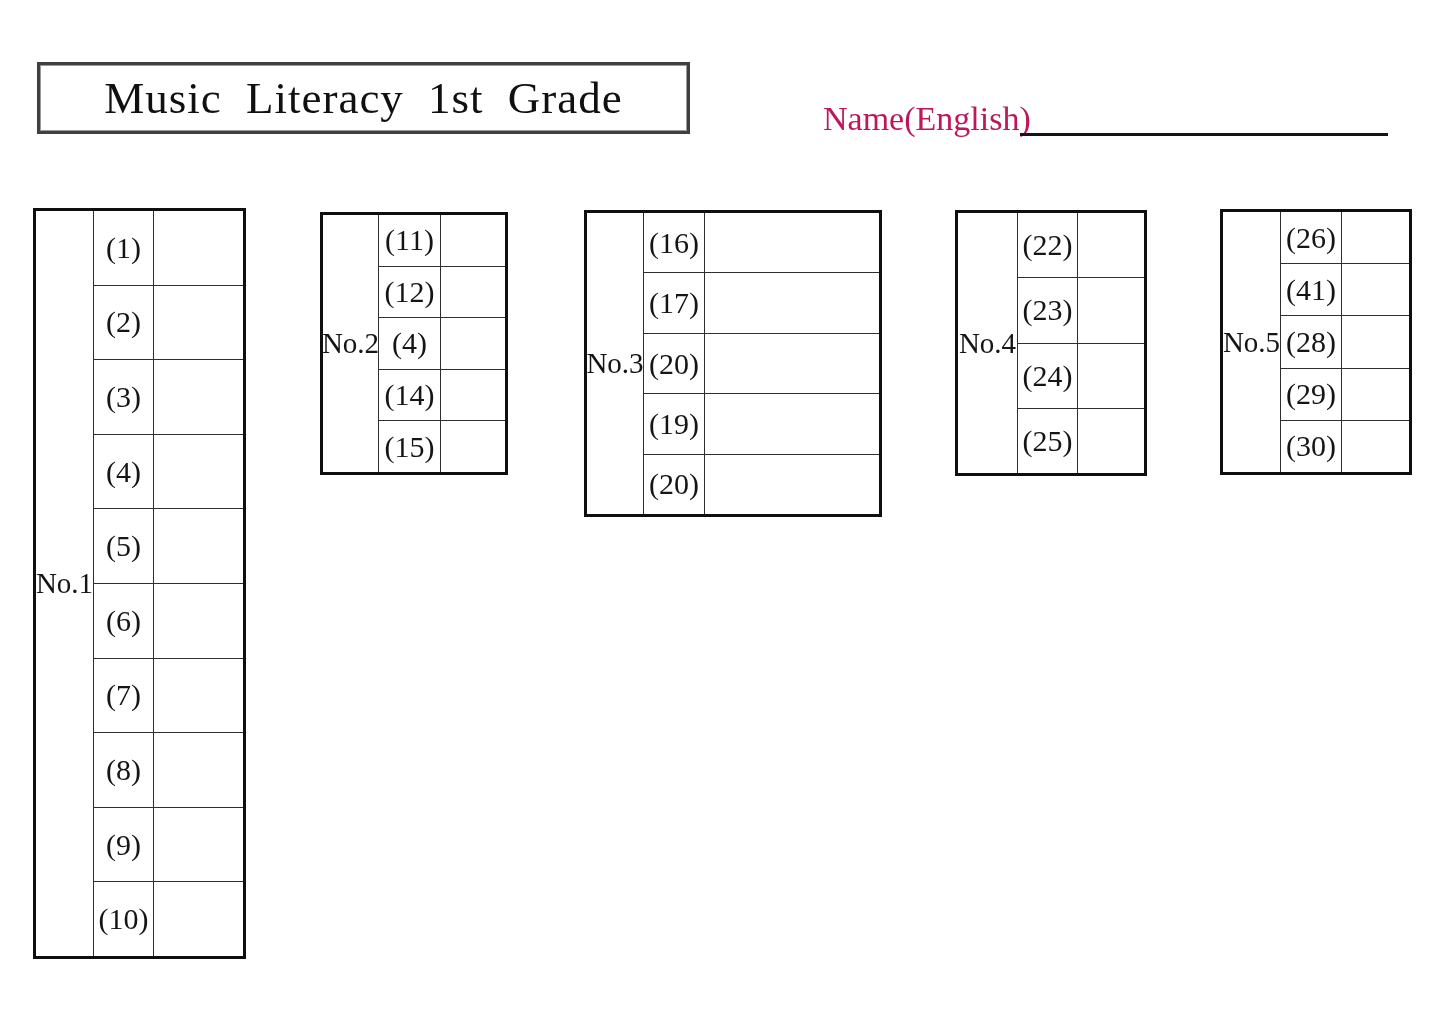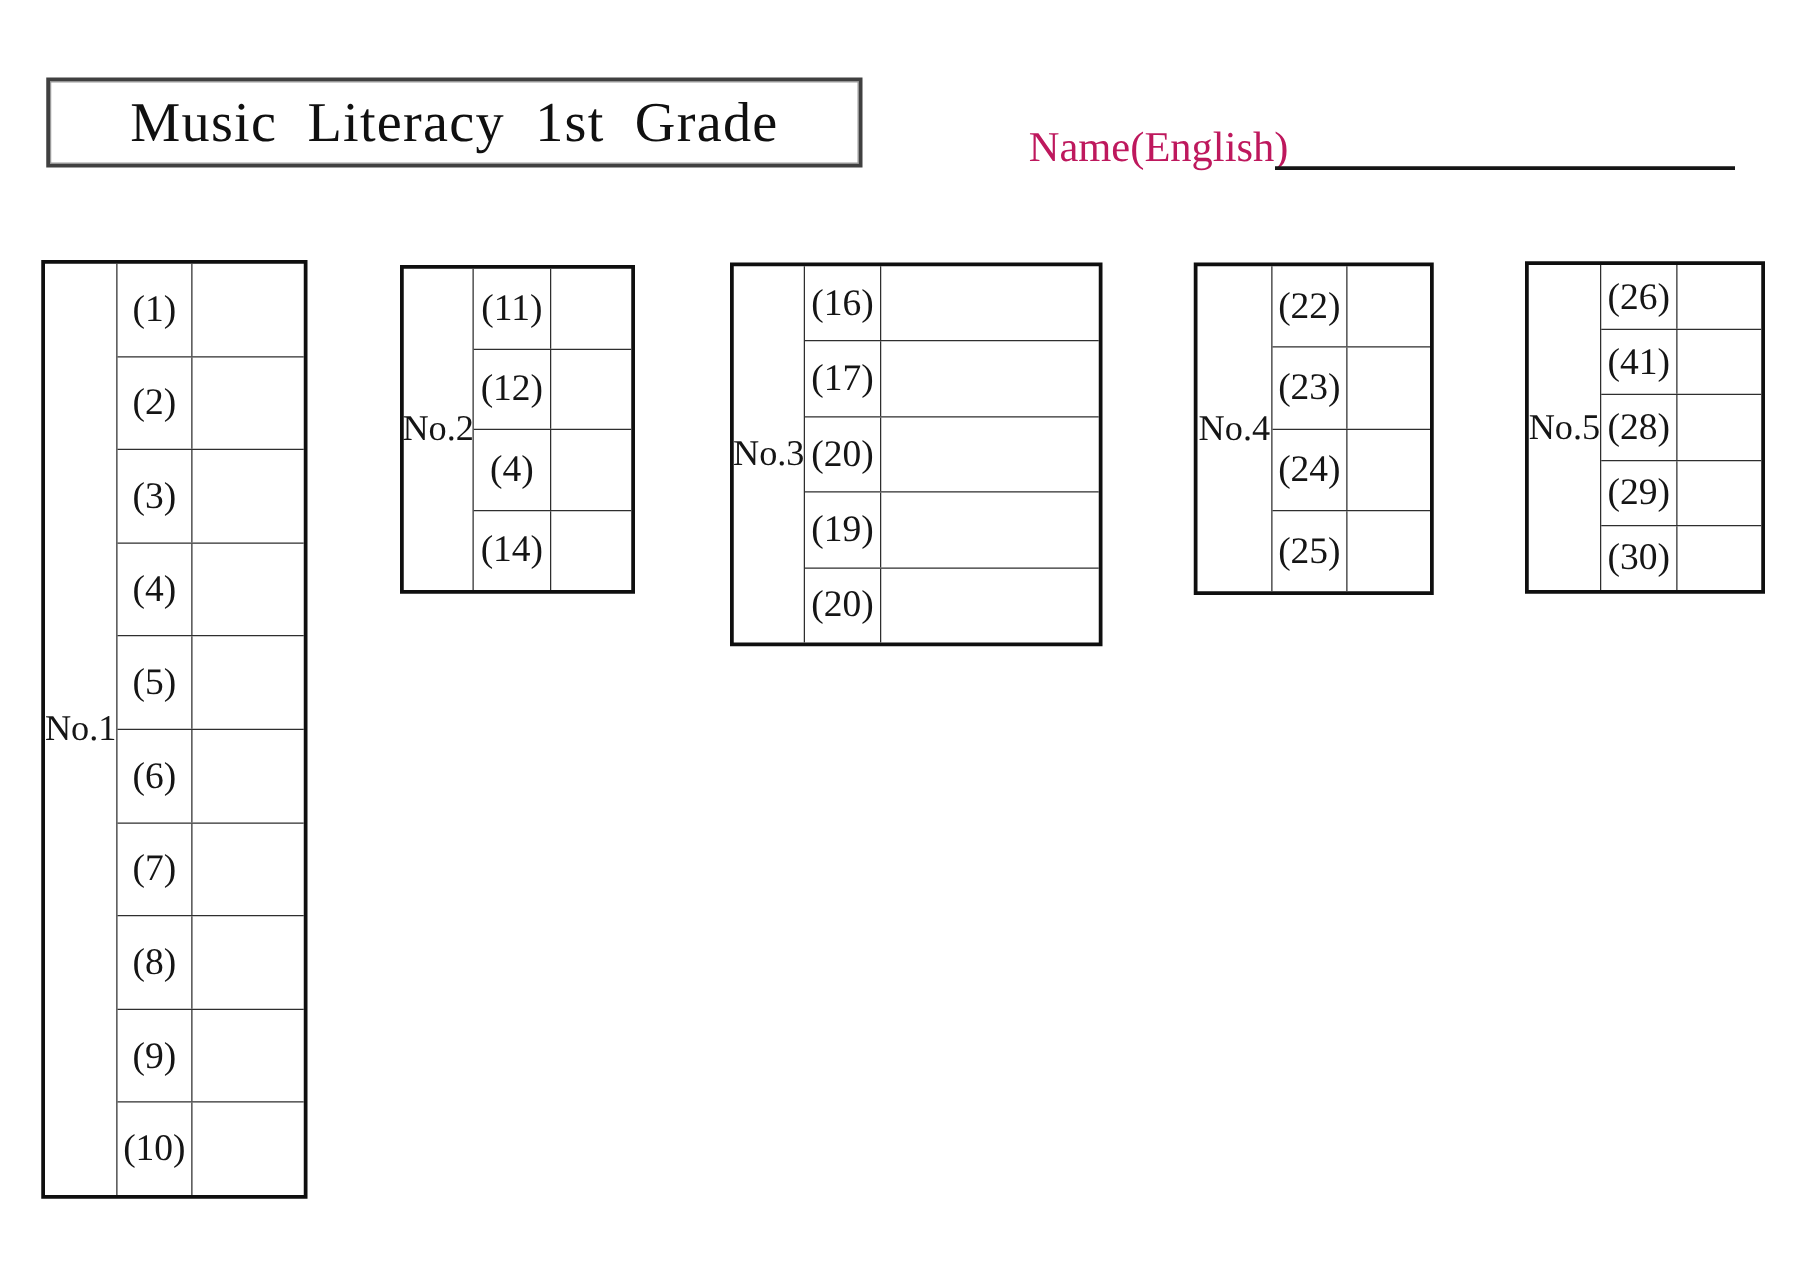--- a/index.html
+++ b/index.html
@@ -143,20 +143,24 @@
           <div class="ans-cell"></div>
         </div>
         <div class="row">
           <div class="num-cell">(4)</div>
           <div class="ans-cell"></div>
         </div>
         <div class="row">
           <div class="num-cell">(14)</div>
           <div class="ans-cell"></div>
         </div>
+        <div class="row">
+          <div class="num-cell">(15)</div>
+          <div class="ans-cell"></div>
+        </div>
       </div>
   </div>
 
   <div class="answer-table t3">
     <div class="label-cell">No.3</div>
     <div class="rows">
         <div class="row">
           <div class="num-cell">(16)</div>
           <div class="ans-cell"></div>
         </div>

